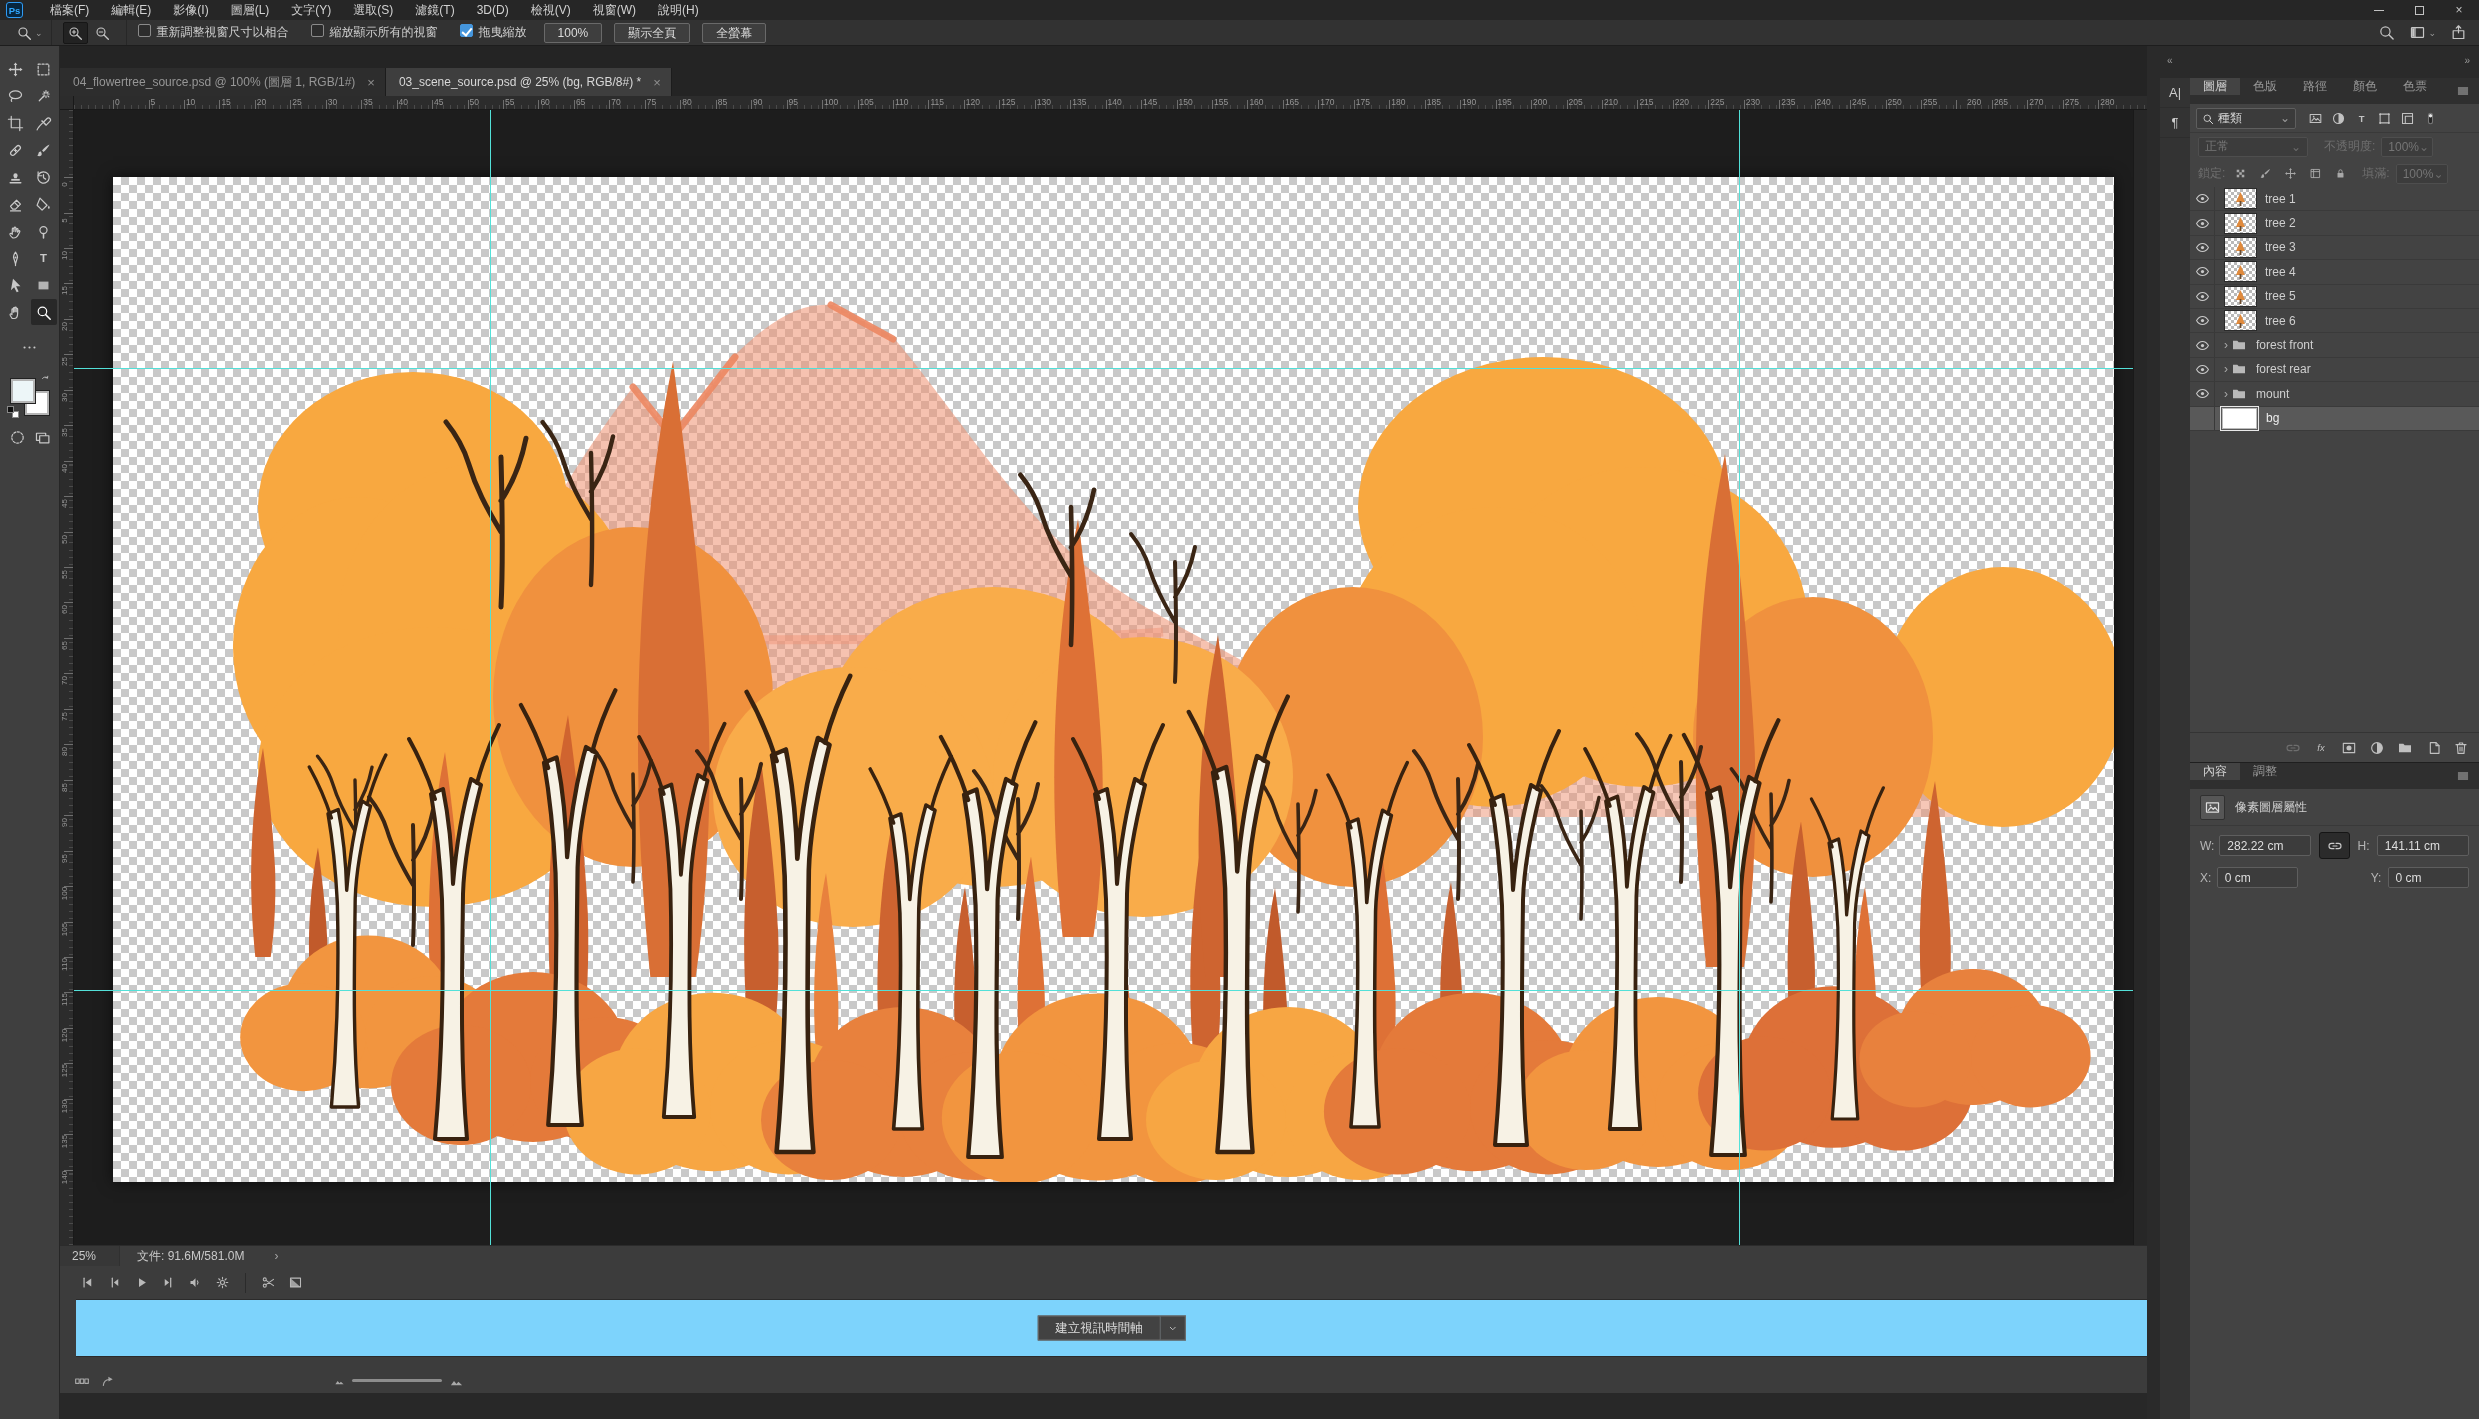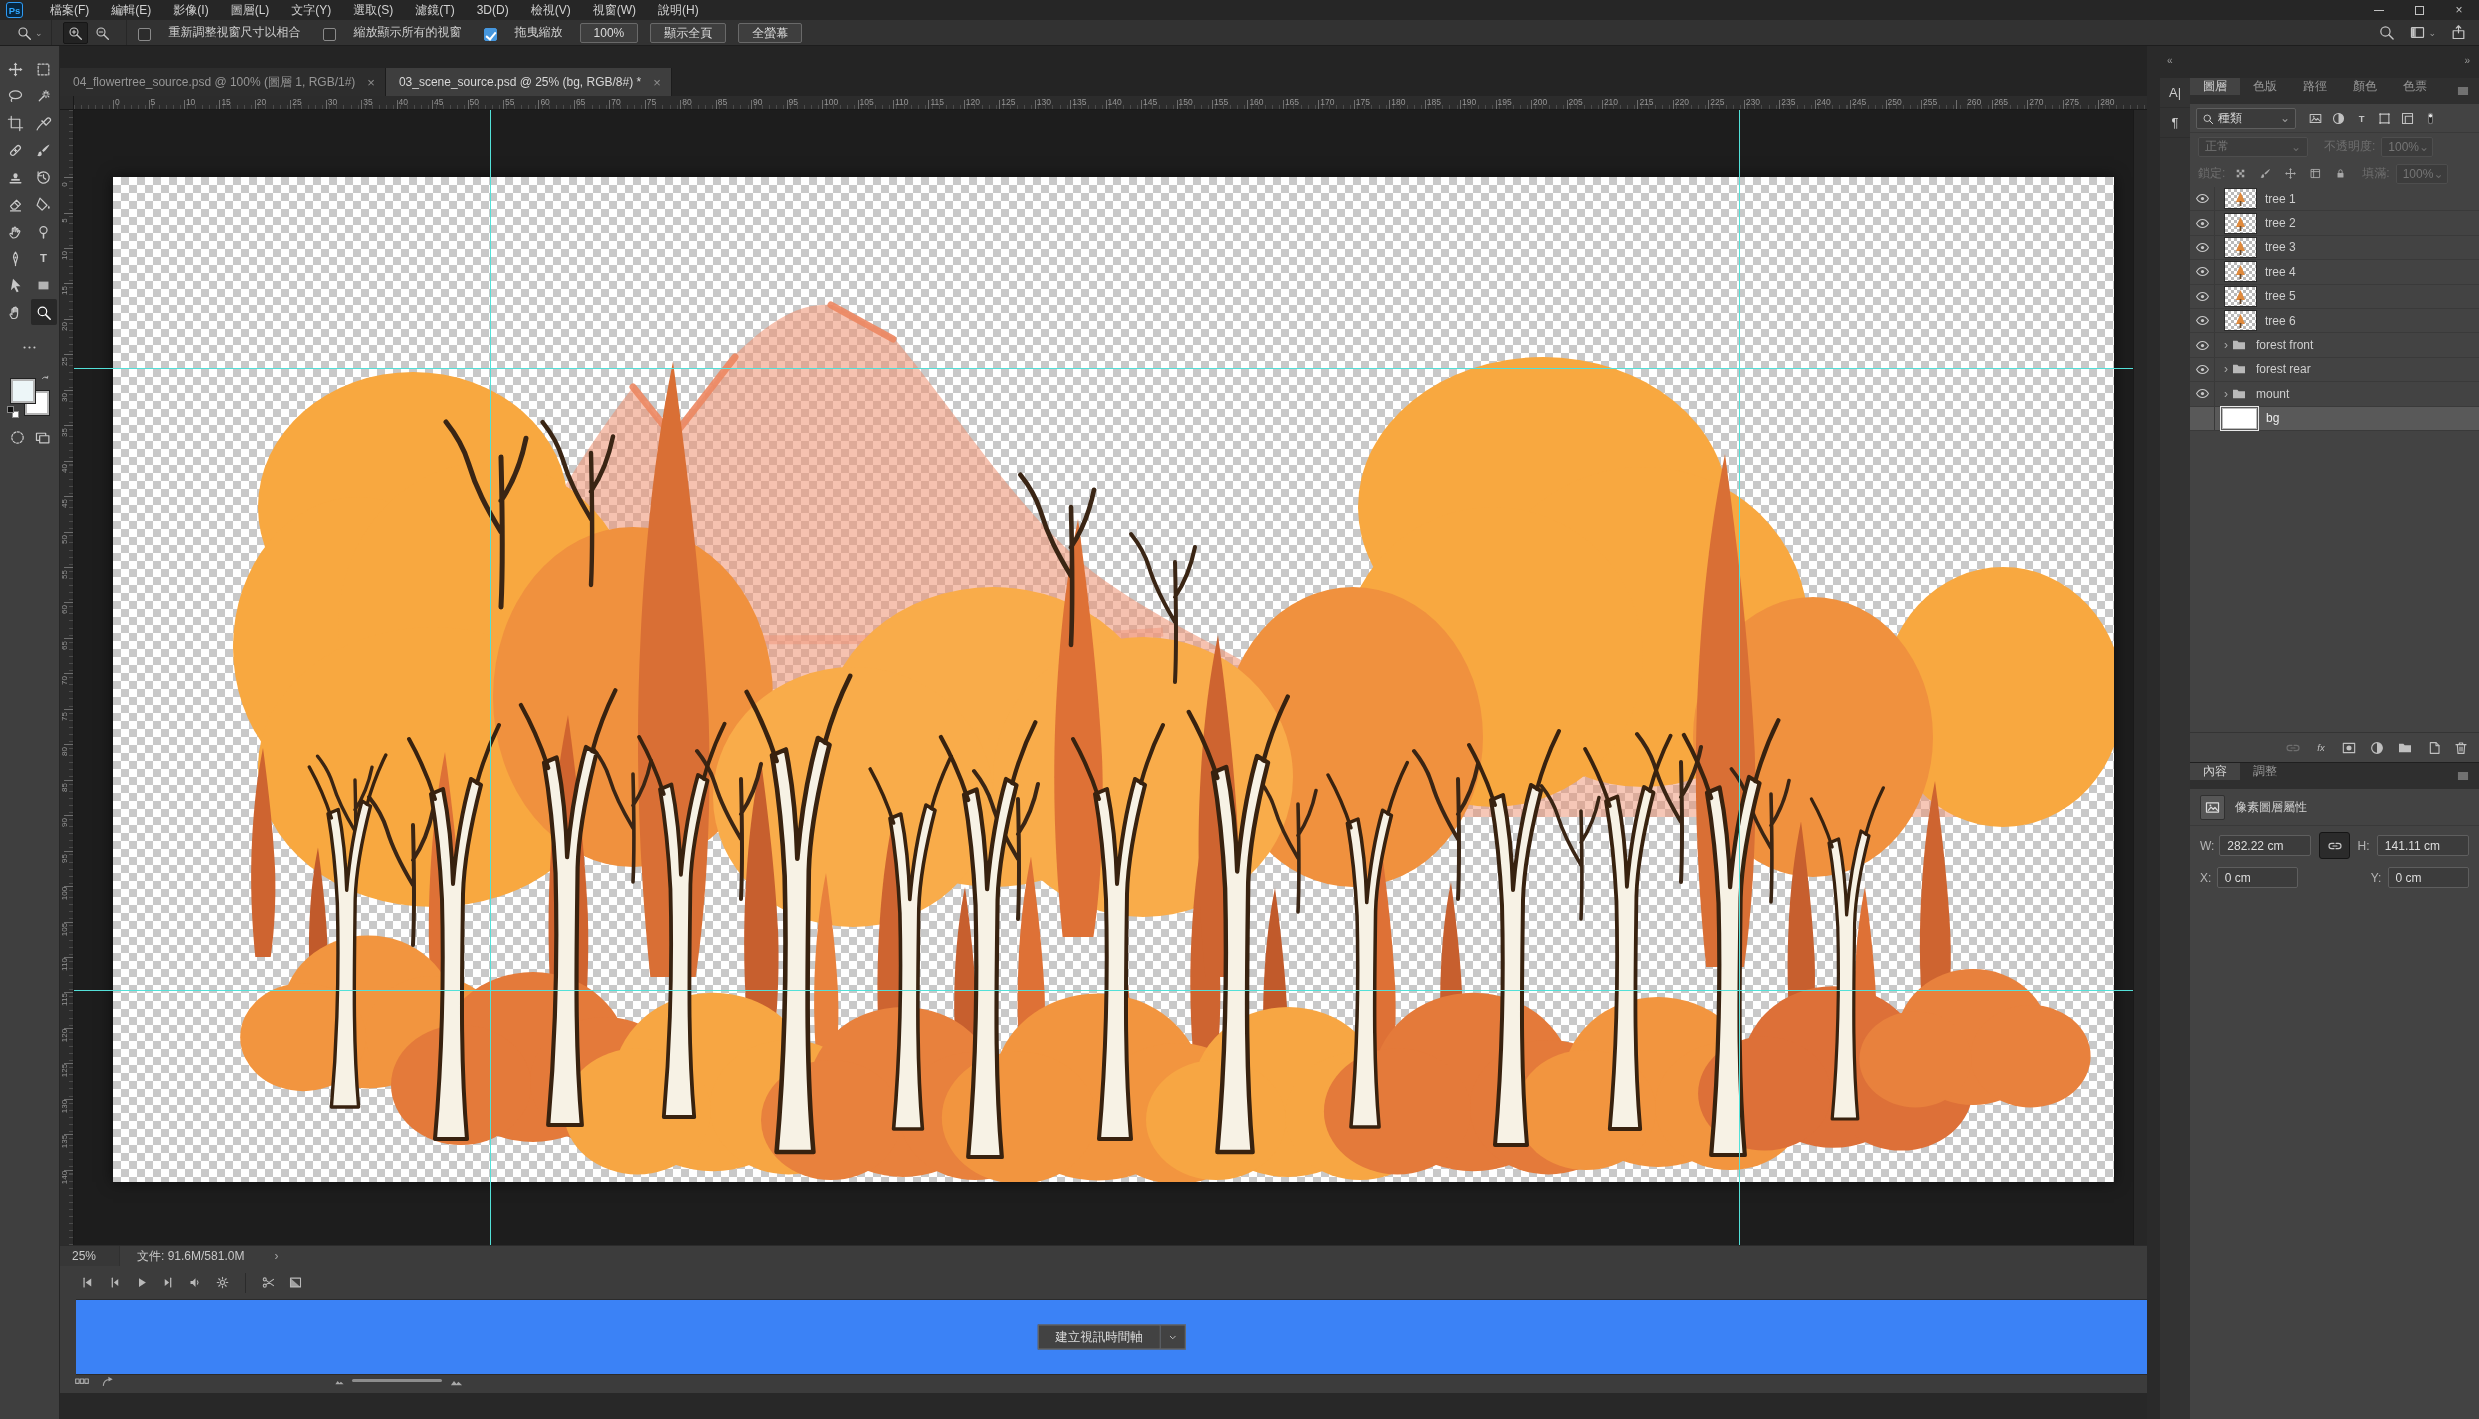--- a/index.html
+++ b/index.html
@@ -14,21 +14,21 @@
 .winctl{position:absolute;right:0;top:0;display:flex;height:20px}
 .wbtn{width:40px;display:flex;align-items:center;justify-content:center;color:#c2c2c2;font-size:12px}
 .minbar{width:10px;height:1px;background:#c2c2c2}
 .maxbox{width:9px;height:9px;border:1px solid #c2c2c2}
 
 #optionsbar{position:absolute;left:0;top:20px;width:2479px;height:26px;background:#323232;border-bottom:1px solid #1d1d1d;display:flex;align-items:center;padding-left:8px;z-index:29}
 .toolpreview{display:flex;align-items:center;gap:3px;padding:0 8px;height:100%;border-right:1px solid #272727;color:#cfcfcf}
 .zb{width:25px;height:22px;display:flex;align-items:center;justify-content:center;color:#c6c6c6;border-radius:2px;margin:0 1px}
 .zb.on{background:#222;border:1px solid #161616}
 .zgroup{display:flex;align-items:center;padding:0 10px;border-right:1px solid #272727;height:100%}
-.optchk{display:flex;align-items:flex-end;gap:18px;margin:0 11px;color:#cfcfcf}
+.optchk{display:flex;align-items:flex-start;gap:6px;margin:0 11px;color:#cfcfcf}
 .chk{width:13px;height:13px;border:1px solid #8a8a8a;border-radius:2px;background:#2c2c2c;position:relative;flex:none}
 .chk.on{background:#4596dd;border-color:#4596dd}
 .chk.on::after{content:"";position:absolute;left:3.5px;top:0.5px;width:4px;height:8px;border:solid #fff;border-width:0 2px 2px 0;transform:rotate(40deg)}
 .obtn{background:#3e3e3e;border:1px solid #696969;border-radius:2px;color:#dcdcdc;padding:0 13px;height:20px;line-height:18px;margin:0 6px;font-size:12px}
 .obar-right{position:absolute;right:12px;display:flex;align-items:center;gap:14px;color:#c6c6c6}
 
 #leftbar{position:absolute;left:0;top:46px;width:60px;height:1373px;background:#3f3f3f;border-right:1px solid #262626}
 #tools{display:grid;grid-template-columns:26px 26px;justify-content:center;gap:1px 2px;padding-top:10px}
 .tool{width:26px;height:26px;display:flex;align-items:center;justify-content:center;color:#c9c9c9;border-radius:2px}
 .tool.act{background:#282828;color:#fff}
@@ -68,21 +68,21 @@
 .statchev{margin-left:30px;color:#a5a5a5;font-size:12px}
 
 .timeline{position:absolute;left:0;top:1220px;width:2087px;height:153px}
 .tl-tabs{position:relative;height:26px;background:#262626}
 .tl-tab{position:absolute;left:2px;bottom:0;height:23px;padding:0 15px;background:#3c3c3c;color:#cfcfcf;display:flex;align-items:center;font-size:12px}
 .tl-menu{position:absolute;right:8px;top:5px;color:#b5b5b5}
 .tl-body{position:relative;height:127px;background:#3c3c3c}
 .tl-controls{height:33px;display:flex;align-items:center;padding-left:14px;color:#b9b9b9}
 .tlbtn{width:27px;height:24px;display:flex;align-items:center;justify-content:center;color:#b9b9b9}
 .tl-sep{width:1px;height:20px;background:#2b2b2b;margin:0 9px}
-.tl-track{position:absolute;left:16px;top:33px;right:0;height:76px;background:#3b82f6;border-top:1px solid #2b2b2b;border-bottom:1px solid #2b2b2b}
+.tl-track{position:absolute;left:16px;top:33px;right:0;height:58px;background:#7dd3fc;border-top:1px solid #2b2b2b;border-bottom:1px solid #2b2b2b}
 .createwrap{position:absolute;left:50%;top:50%;transform:translate(-50%,-50%);display:flex}
 .createbtn{background:#424242;border:1px solid #6d6d6d;color:#dedede;padding:3px 17px;font-size:12.5px}
 .createcaret{background:#424242;border:1px solid #6d6d6d;border-left:none;width:25px;display:flex;align-items:center;justify-content:center;color:#bbb}
 .tl-bottom{position:absolute;bottom:0;left:0;right:0;height:24px;display:flex;align-items:center;padding-left:14px;color:#a8a8a8}
 .tl-slider{display:flex;align-items:center;gap:7px;margin-left:218px}
 .slidertrack{width:90px;height:3px;background:#8d8d8d;border-radius:2px}
 
 #rightdock{position:absolute;left:2147px;top:46px;width:332px;height:1373px;background:#2a2a2a}
 .dockheader{height:32px;position:relative;color:#9a9a9a;background:#2a2a2a}
 .collapseL{position:absolute;left:20px;top:9px;font-size:10px;letter-spacing:-1px}

